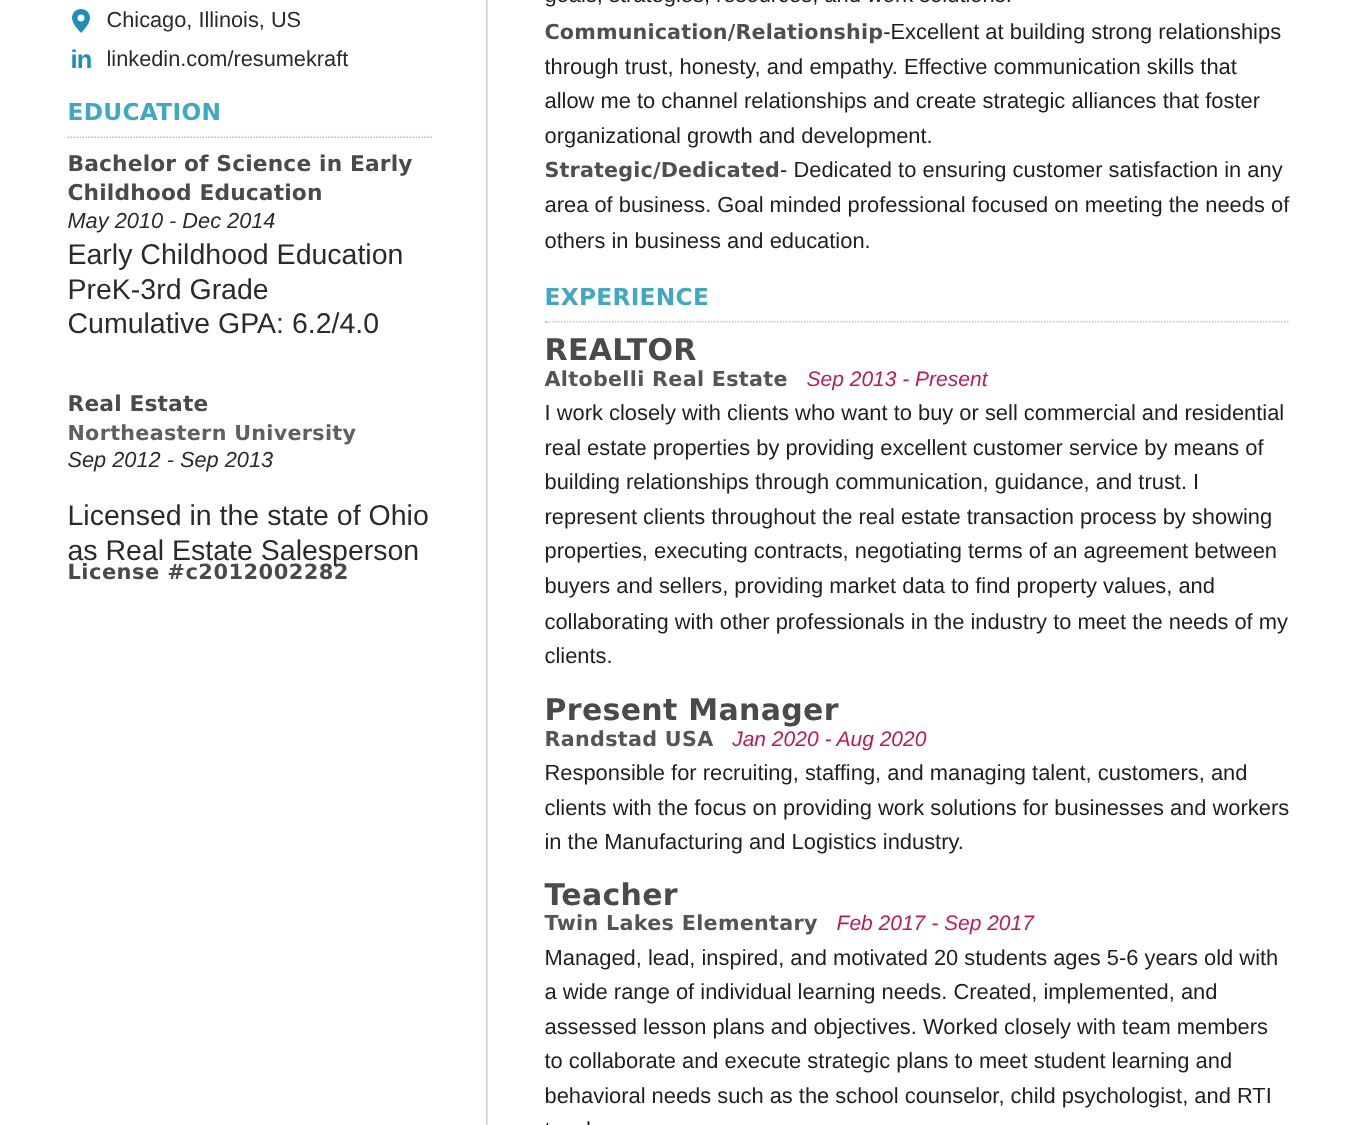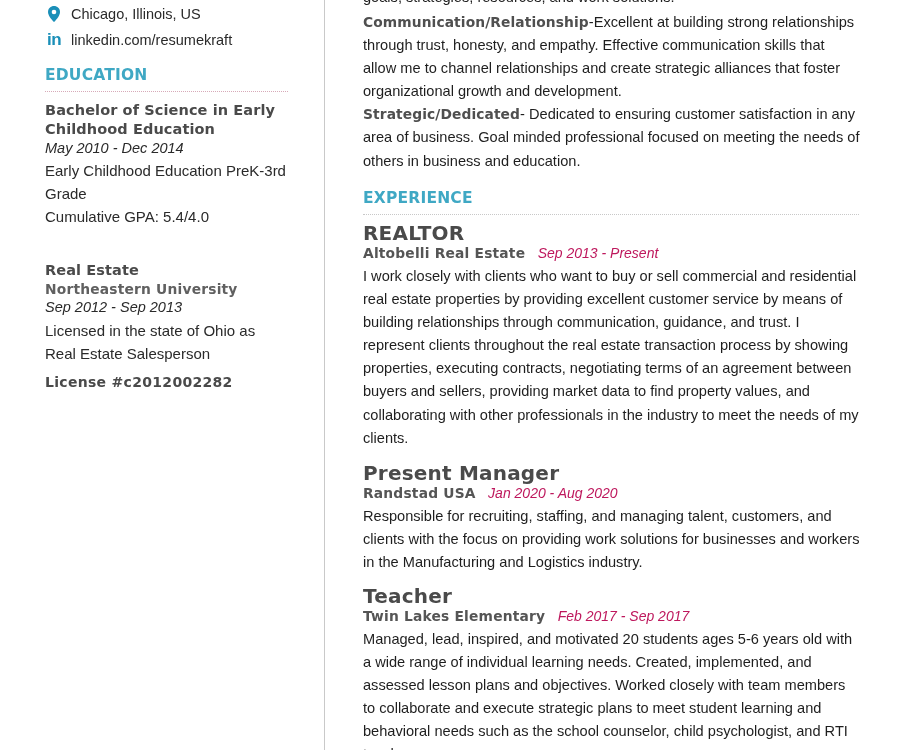--- a/index.html
+++ b/index.html
@@ -21,21 +21,21 @@
   .section-title { font-family: "DejaVu Sans", sans-serif; font-weight: bold; color: #3fa8c4; font-size: 15.5px; letter-spacing: 0.2px; }
   .section-rule { border-bottom: 1px dotted #d7aab8; height: 0; }
   .section-rule.grey { border-bottom: 1px dotted #c8c8c8; }
 
   .edu-title { position: absolute; left: 0; top: 66px; }
   .edu-rule { position: absolute; left: 0; top: 91px; width: 243px; }
 
   .deg { font-family: "DejaVu Sans", sans-serif; font-weight: bold; color: #4a4a4a; font-size: 14.5px; line-height: 19px; letter-spacing: 0.1px; }
   .school { font-family: "DejaVu Sans", sans-serif; font-weight: bold; color: #606060; font-size: 13.8px; line-height: 18px; letter-spacing: 0.2px; }
   .date { font-style: italic; font-size: 14.5px; color: #2a2a2a; line-height: 18px; }
-  .ldesc { font-size: 15px; color: #2a2a2a; line-height: 23px; }
+  .ldesc { font-size: 19px; color: #2a2a2a; line-height: 23px; }
 
   .edu1 { position: absolute; left: 0; top: 101px; width: 245px; }
   .edu2 { position: absolute; left: 0; top: 261px; width: 245px; }
   .license { position: absolute; left: 0; top: 374px; font-family: "DejaVu Sans", sans-serif; font-weight: bold; color: #4a4a4a; font-size: 14px; letter-spacing: 0.3px; }
 
   
   .right { position: absolute; left: 363px; top: 0; width: 498px; }
   .body-txt { font-size: 14.6px; line-height: 23.1px; color: #1e1e1e; }
   .kw { font-family: "DejaVu Sans", sans-serif; font-weight: bold; color: #4f4f4f; font-size: 13.8px; letter-spacing: 0.1px; }
 
@@ -78,28 +78,28 @@
       <span>linkedin.com/resumekraft</span>
     </div>
 
     <div class="section-title edu-title">EDUCATION</div>
     <div class="section-rule edu-rule"></div>
 
     <div class="edu1">
       <div class="deg">Bachelor of Science in Early Childhood Education</div>
       <div class="date">May 2010 - Dec 2014</div>
       <div class="ldesc" style="margin-top:2px;">Early Childhood Education PreK-3rd Grade</div>
-      <div class="ldesc">Cumulative GPA: 5.4/4.0</div>
+      <div class="ldesc">Cumulative GPA: 6.2/4.0</div>
     </div>
 
     <div class="edu2">
       <div class="deg">Real Estate</div>
       <div class="school">Northeastern University</div>
       <div class="date">Sep 2012 - Sep 2013</div>
-      <div class="ldesc" style="margin-top:3px;">Licensed in the state of Ohio as Real Estate Salesperson</div>
+      <div class="ldesc" style="margin-top:17px;">Licensed in the state of Ohio as Real Estate Salesperson</div>
     </div>
 
     <div class="license">License #c2012002282</div>
   </div>
 
   <div class="divider"></div>
 
   <div class="right">
 
     <div class="body-txt top-frag">goals, strategies, resources, and work solutions.</div>

